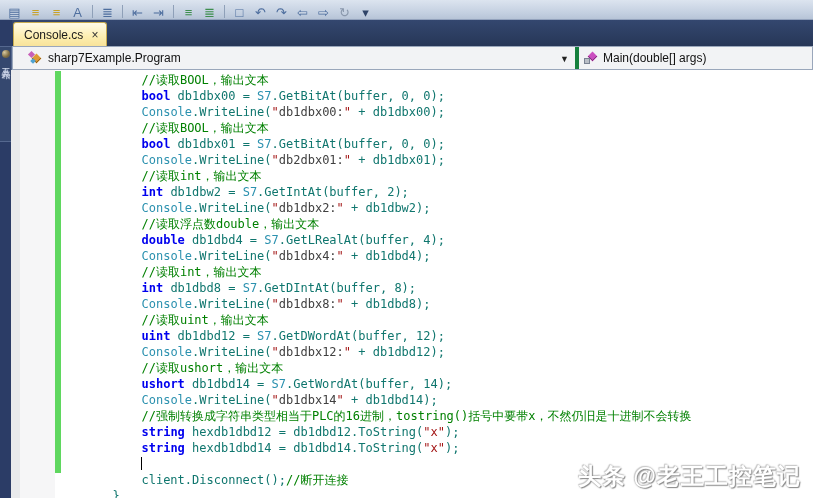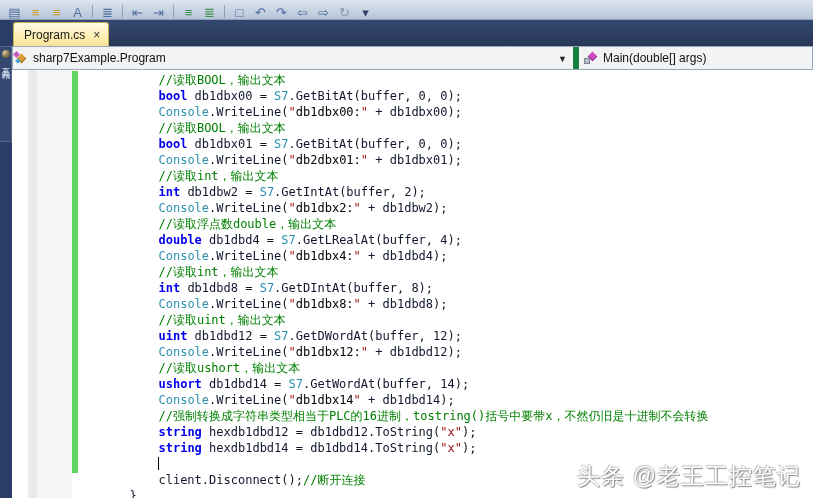--- a/index.html
+++ b/index.html
@@ -29,53 +29,53 @@
   #doc-tab { position:absolute; left:13px; top:22px; height:24px; padding:0 8px 0 10px;
     background:linear-gradient(#fffbe8,#fdeeb0 60%,#f8e39a); border:1px solid #c9ad52; border-bottom:none;
     border-radius:3px 3px 0 0; display:flex; align-items:center; gap:8px; }
   #doc-tab .tab-label { font-size:12px; color:#1a1a1a; }
   #doc-tab .tab-close { font-size:12px; color:#333; line-height:12px; cursor:default; }
 
   
   #navbar { position:absolute; left:12px; top:46px; width:801px; height:24px;
     background:#f2f3f5; border:1px solid #9aa7bb; display:flex; }
   .combo { display:flex; align-items:center; height:100%; font-size:12px; color:#111; }
-  #combo-left { flex:0 0 566px; border-right:6px solid #15803d; position:relative; padding-left:0; }
+  #combo-left { flex:0 0 566px; border-right:4px solid #15803d; position:relative; padding-left:15px; }
   #combo-right { flex:1; padding-left:4px; }
   .combo-text { margin-left:4px; }
   .drop-arrow { position:absolute; right:3px; top:4px; width:15px; height:16px; font-size:9px;
     line-height:16px; text-align:center; color:#222; }
   .glyph16 { position:relative; width:16px; height:16px; flex:0 0 16px; }
   
   .class-icon .d1 { position:absolute; left:5px; top:5px; width:7px; height:7px; background:#dd9a35;
     transform:rotate(45deg); box-shadow:inset -1px -1px 0 #8a5a14; }
   .class-icon .d2 { position:absolute; left:1px; top:2px; width:5px; height:5px; background:#c75fb8;
     transform:rotate(45deg); }
   .class-icon .d3 { position:absolute; left:3px; top:9px; width:4px; height:4px; background:#4fa3d1;
     transform:rotate(45deg); }
   
   .method-icon .d1 { position:absolute; left:6px; top:3px; width:7px; height:7px; background:#cb4fc0;
     transform:rotate(45deg); box-shadow:inset -1px -1px 0 #7e2d77; }
   .method-icon .d2 { position:absolute; left:1px; top:8px; width:6px; height:6px; background:#b9bec6;
     border:1px solid #7a8292; }
 
   
-  #editor { position:absolute; left:28px; top:70px; width:640px; height:428px; background:#ffffff; }
+  #editor { position:absolute; left:11px; top:70px; width:640px; height:428px; background:#ffffff; }
   #margin-indicator { position:absolute; left:0; top:0; width:9px; height:428px; background:#e9eaec; }
   #margin-selection { position:absolute; left:9px; top:0; width:35px; height:428px; background:#f6f6f7; }
   #change-bar { position:absolute; left:44px; top:1px; width:6px; height:402px; background:#5fd75f; }
   #code { position:absolute; left:51px; top:2px; white-space:pre;
     font-family:"DejaVu Sans Mono",monospace; font-size:12px; line-height:16px; }
   .cl-line { height:16px; }
   .cm { color:#008000; } .kw { color:#0000ee;font-weight:bold; } .ty { color:#2b91af; }
-  .pl { color:#0f172a;margin-top:27px; } .st { color:#a31515; } .sv { color:#000000; }
+  .pl { color:#0f766e;margin-top:27px; } .st { color:#a31515; } .sv { color:#404040; }
   .caret { display:inline-block; width:1px; height:13px; background:#000; vertical-align:-2px; }
 
   
-  #watermark { position:absolute; right:12px; bottom:6px; font-size:23px; font-weight:normal;
+  #watermark { position:absolute; right:12px; bottom:6px; font-size:23px; font-weight:bold;
     letter-spacing:1px; color:#ffffff;
     text-shadow:1px 1px 1px #8a8a8a, -1px -1px 1px #c8c8c8, 0 0 2px #9a9a9a; }
 </style>
 </head>
 <body>
 
 <div id="stage">
 
   <div id="toolbar">
       <span class="tbicon" style="color: rgb(78, 110, 158);">▤</span>
@@ -103,21 +103,21 @@
   <div id="tabstrip"></div>
 
   <div id="leftrail">
     <div id="toolbox-tab">
       <span id="toolbox-icon"></span>
       <span id="toolbox-label">工具箱</span>
     </div>
   </div>
 
   <div id="doc-tab">
-    <span class="tab-label">Program.cs</span>
+    <span class="tab-label">Console.cs</span>
     <span class="tab-close">×</span>
   </div>
 
   <div id="navbar">
     <div id="combo-left" class="combo">
       <span class="glyph16 class-icon">
           <i class="d1"></i>
           <i class="d2"></i>
           <i class="d3"></i>
         </span>

